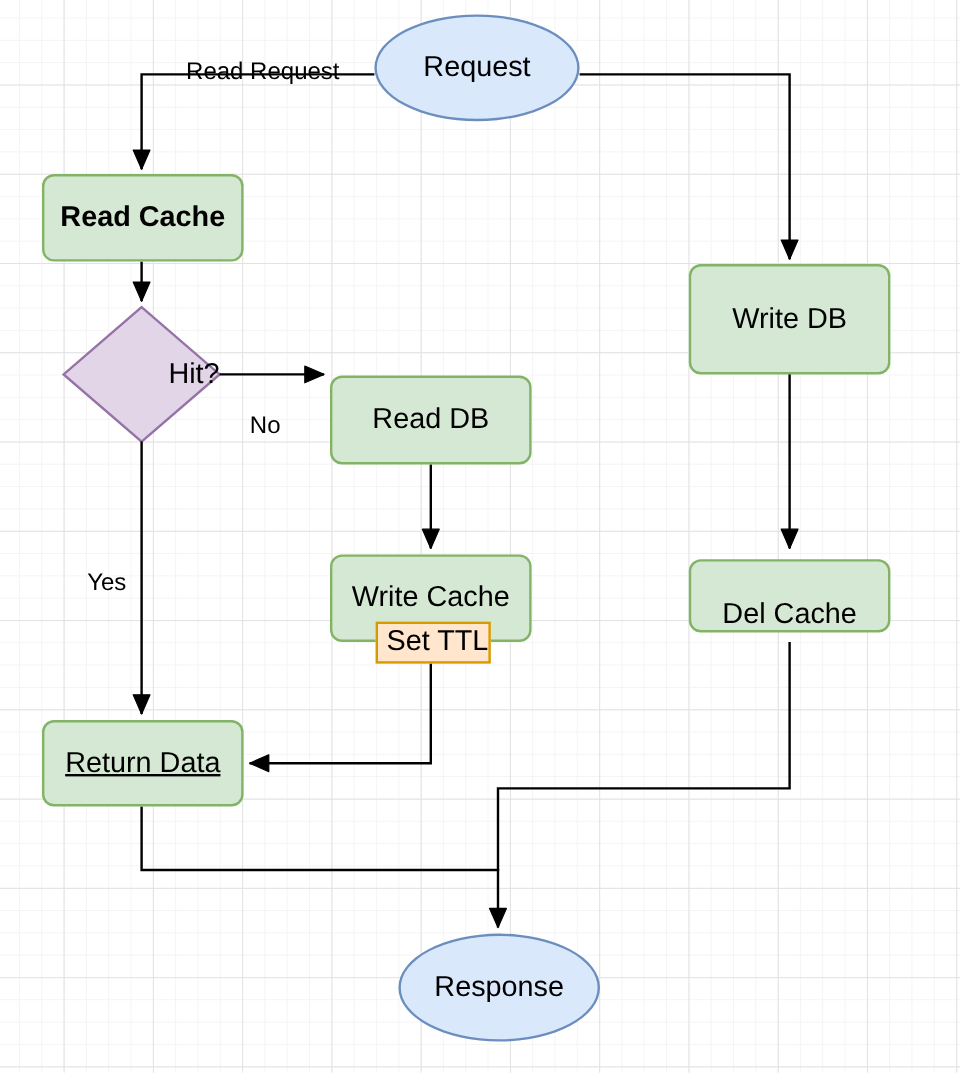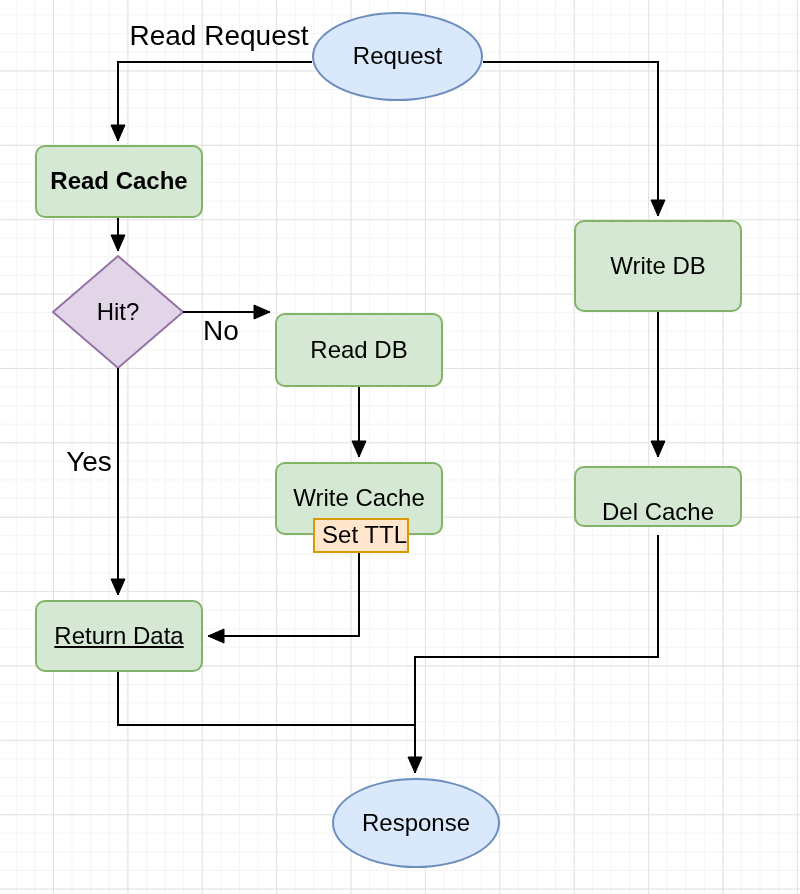--- a/index.html
+++ b/index.html
@@ -56,28 +56,30 @@
   }
   .node.note {
     background: #ffe6cc;
     border: 2px solid #d79b00;
     border-radius: 0;
     justify-content: flex-end;
   }
   .node.decision-overlay {
     background: transparent;
     border: none;
+    justify-content: flex-end;
   }
 
   .edge-label {
     position: absolute;
     transform: translate(-50%, -50%);
-    font-size: 28px;
+    font-size: 20px;
     line-height: 1.1;
     white-space: nowrap;
+    margin-top: 24px;
   }
 </style>
 </head>
 <body>
 
 <div class="canvas">
 
   <svg class="edge-layer" viewBox="0 0 800 894" xmlns="http://www.w3.org/2000/svg">
     <defs>
       <marker id="arrow" markerUnits="userSpaceOnUse" markerWidth="20" markerHeight="18" refX="17" refY="8" orient="auto">

